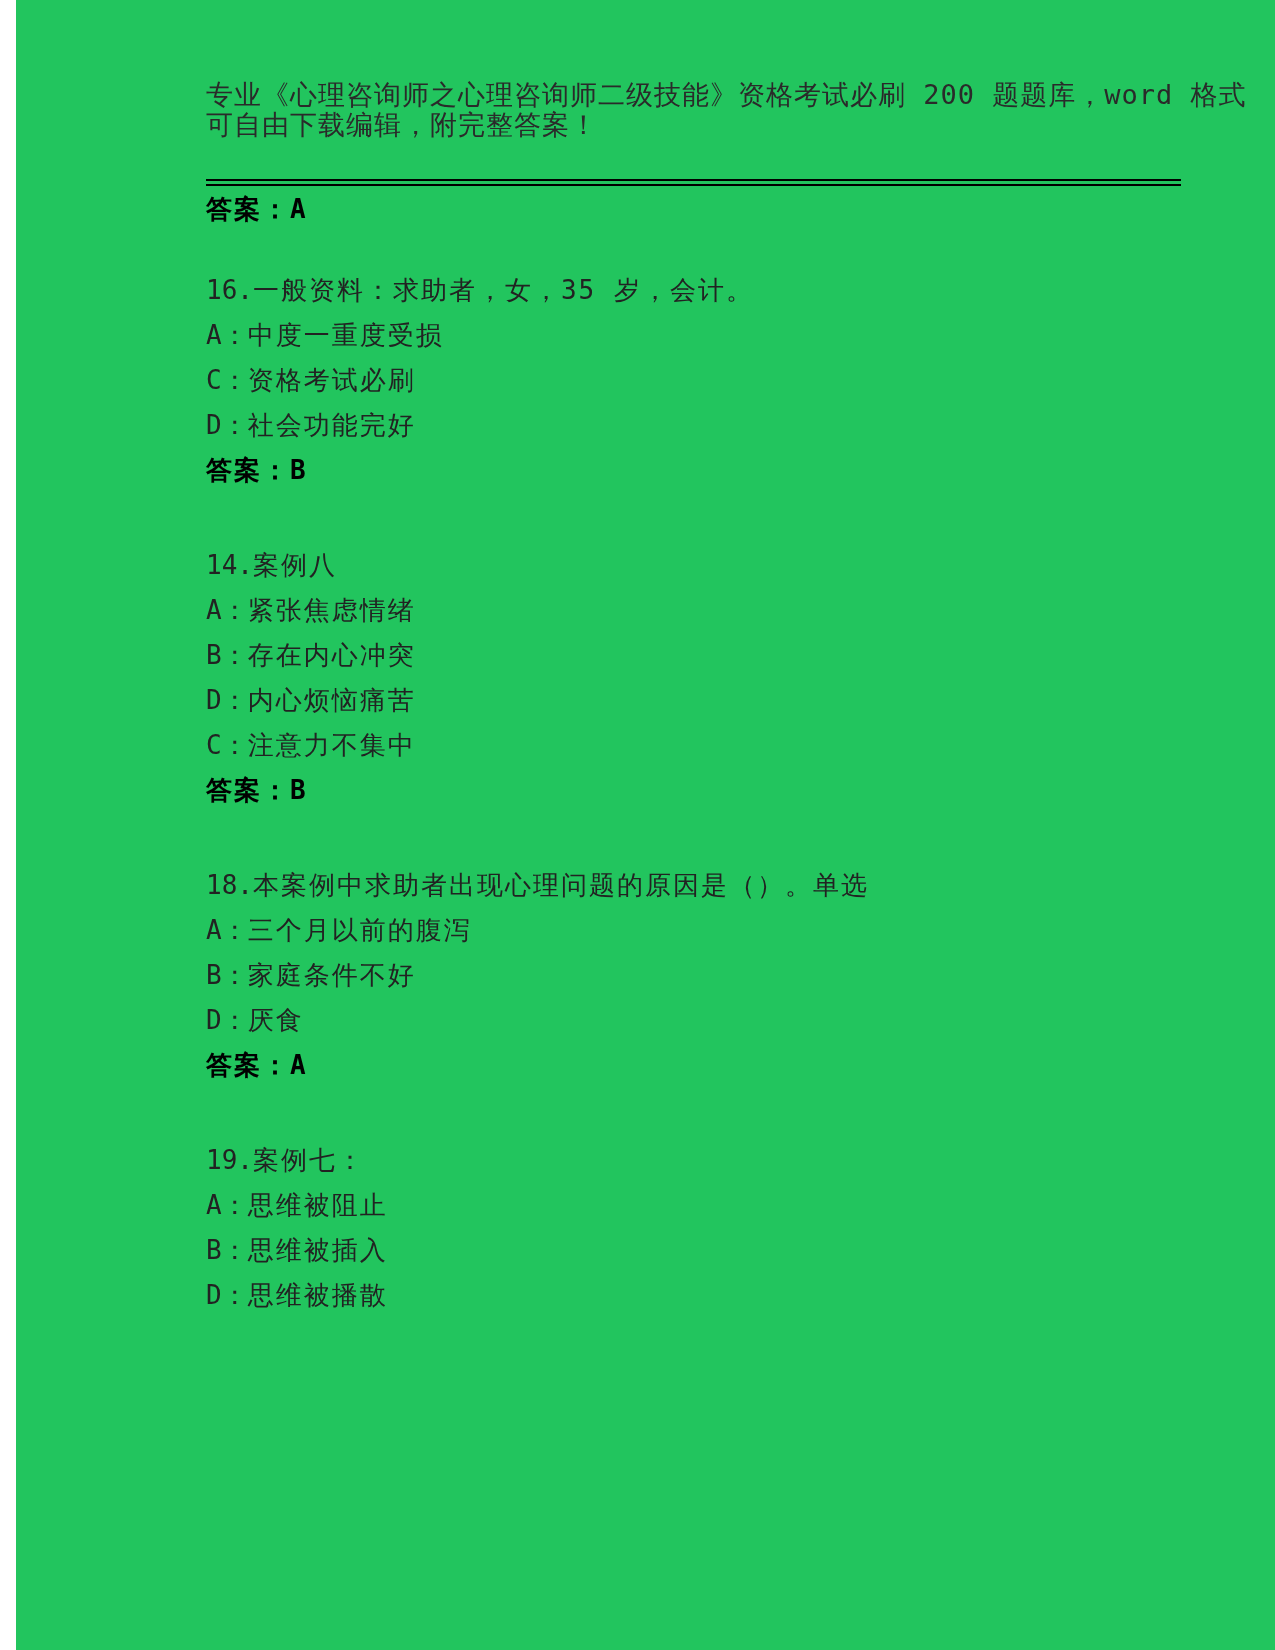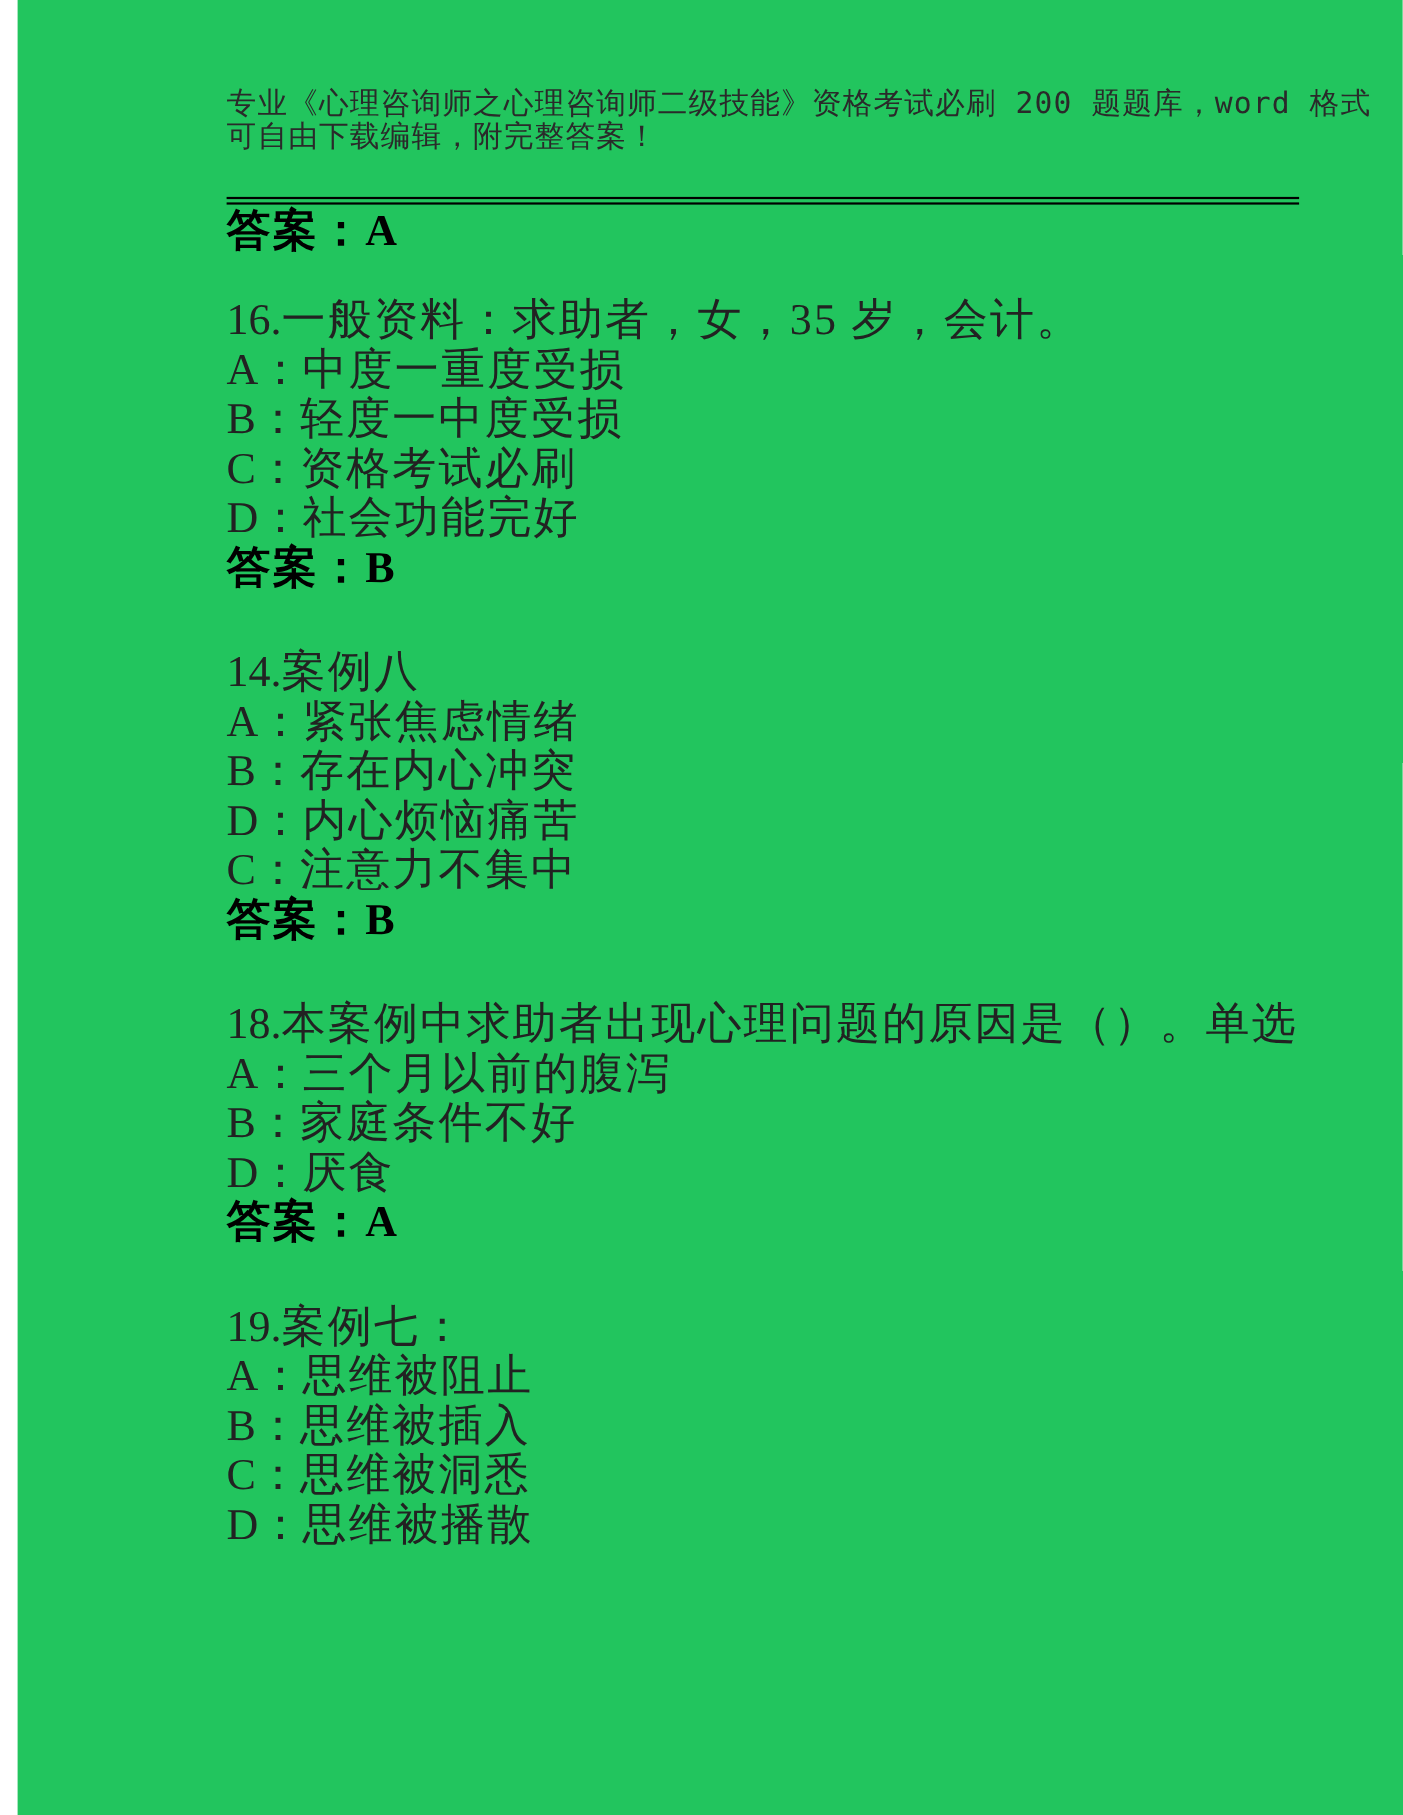--- a/index.html
+++ b/index.html
@@ -32,25 +32,24 @@
     white-space: nowrap;
   }
   .rule {
     margin-top: 39px;
     height: 3px;
     width: 975px;
     border-top: 2px solid #000000;
     border-bottom: 2px solid #000000;
   }
   .row {
-    font-size: 40px;
+    font-size: 26px;
     line-height: 45px;
     letter-spacing: 2px;
     white-space: nowrap;
-    font-family: Liberation Serif, serif;
   }
   .answer-row {
     font-weight: bold;
     color: #000000;
   }
   .answer-row.leading {
     margin-top: 1px;
   }
   .q-block {
     margin-top: 50px;
@@ -82,21 +81,20 @@
       <span>答案：</span><span>A</span>
     </div>
 
     <div id="questions">
   <section class="q-block">
     <div class="row q-row">
       <span class="q-num">16.</span><span class="q-text">一般资料：求助者，女，35 岁，会计。</span>
     </div>
     <div class="opts">
             <div class="row opt-row"><span class="opt-label">A：</span><span class="opt-text">中度一重度受损</span></div>
-            <div class="row opt-row"><span class="opt-label">B：</span><span class="opt-text">轻度一中度受损</span></div>
             <div class="row opt-row"><span class="opt-label">C：</span><span class="opt-text">资格考试必刷</span></div>
             <div class="row opt-row"><span class="opt-label">D：</span><span class="opt-text">社会功能完好</span></div>
           </div>
     <div class="row answer-row">
       <span class="a-label">答案：</span><span class="a-value">B</span>
     </div>
   </section>
 
   <section class="q-block">
     <div class="row q-row">
@@ -127,21 +125,20 @@
     </div>
   </section>
 
   <section class="q-block">
     <div class="row q-row">
       <span class="q-num">19.</span><span class="q-text">案例七：</span>
     </div>
     <div class="opts">
             <div class="row opt-row"><span class="opt-label">A：</span><span class="opt-text">思维被阻止</span></div>
             <div class="row opt-row"><span class="opt-label">B：</span><span class="opt-text">思维被插入</span></div>
-            <div class="row opt-row"><span class="opt-label">C：</span><span class="opt-text">思维被洞悉</span></div>
             <div class="row opt-row"><span class="opt-label">D：</span><span class="opt-text">思维被播散</span></div>
           </div>
 
   </section>
 </div>
 
   </div>
 </div>
 
 </body></html>

